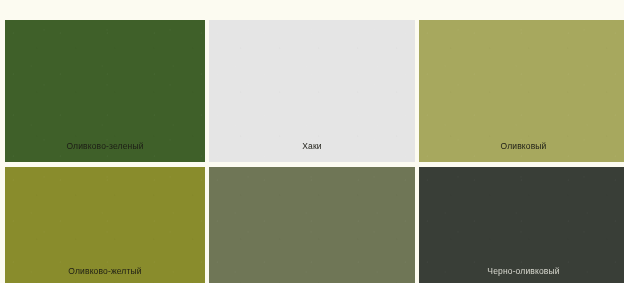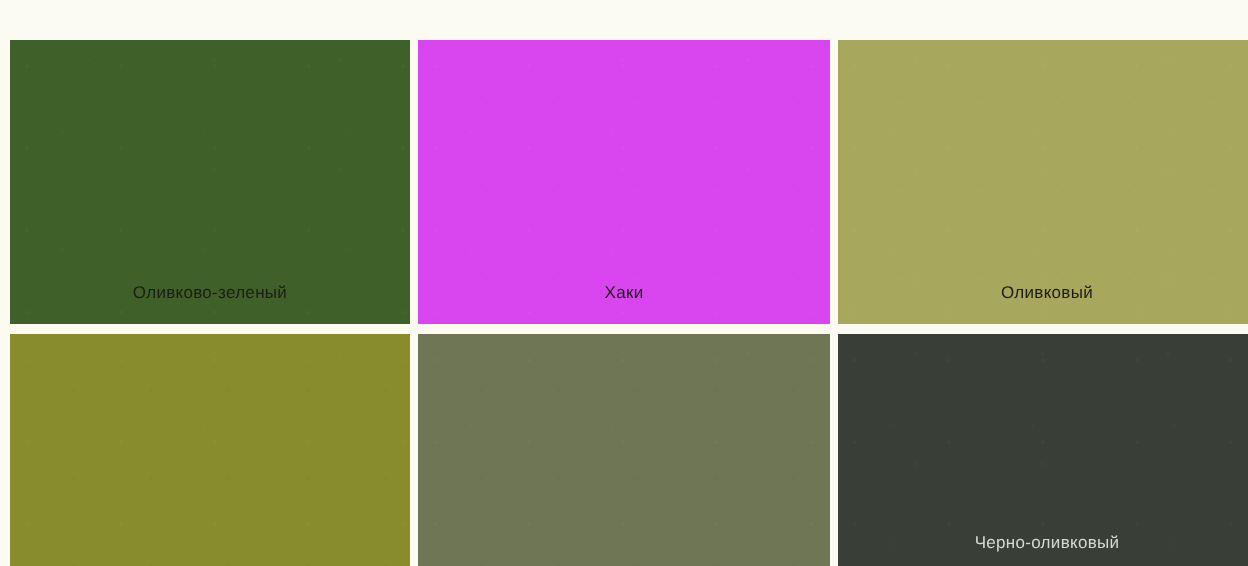--- a/index.html
+++ b/index.html
@@ -78,32 +78,33 @@
 <body style="background-color: rgb(252, 251, 241);">
 
 <div id="palette-board" style="background-color: rgb(252, 251, 241);">
   <div class="swatch-grid">
 
     <div class="swatch row-top" style="background-color: rgb(63, 96, 41);">
       <span class="grain"></span>
       <span class="swatch-label label-dark">Оливково-зеленый</span>
     </div>
 
-    <div class="swatch row-top" style="background-color: #d946ef;">
+    <div class="swatch row-top" style="background-color: #e5e5e5;">
       <span class="grain"></span>
       <span class="swatch-label label-dark">Хаки</span>
     </div>
 
     <div class="swatch row-top" style="background-color: rgb(167, 168, 94);">
       <span class="grain"></span>
       <span class="swatch-label label-dark">Оливковый</span>
     </div>
 
     <div class="swatch row-bottom" style="background-color: rgb(137, 140, 44);">
       <span class="grain"></span>
+      <span class="swatch-label label-dark">Оливково-желтый</span>
     </div>
 
     <div class="swatch row-bottom" style="background-color: rgb(111, 118, 86);">
       <span class="grain"></span>
     </div>
 
     <div class="swatch row-bottom" style="background-color: rgb(57, 62, 55);">
       <span class="grain"></span>
       <span class="swatch-label label-light">Черно-оливковый</span>
     </div>

